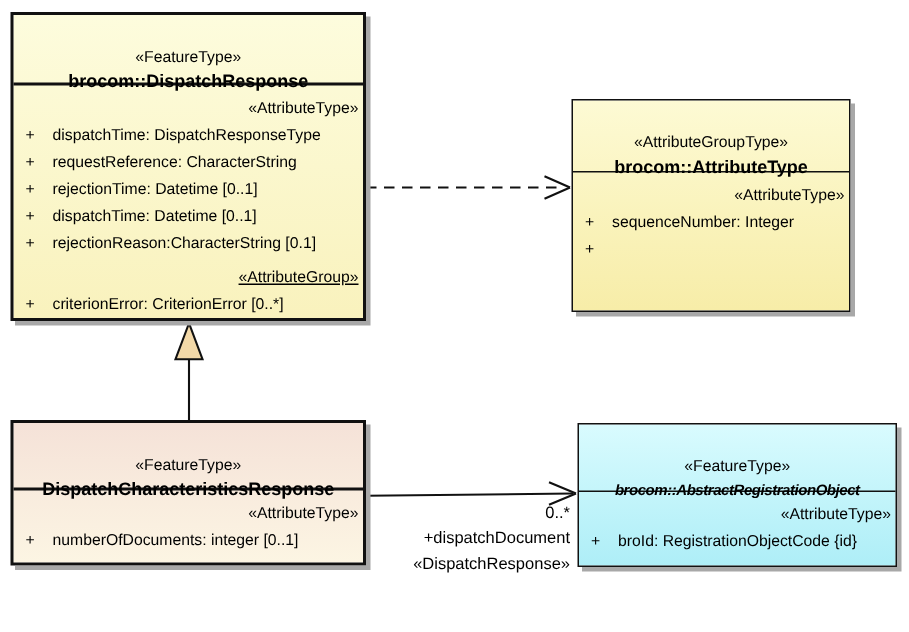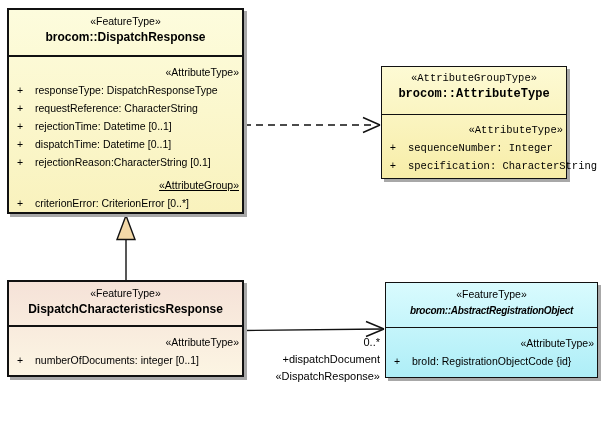--- a/index.html
+++ b/index.html
@@ -8,21 +8,21 @@
     font-family:"Liberation Sans","DejaVu Sans",sans-serif;color:#000;
   }
   #connector-layer{position:absolute;left:0;top:0;width:606px;height:421px;pointer-events:none;z-index:0;}
   .uml-box{position:absolute;z-index:1;box-shadow:3px 3px 0 #a8a8a8;box-sizing:border-box;}
   .thick{border:2px solid #111;}
   .thin{border:1px solid #111;}
   .yellow1{background:linear-gradient(180deg,#fdfcdd 0%,#f9f2bd 100%);}
   .yellow2{background:linear-gradient(180deg,#fdfad4 0%,#f7eda8 100%);}
   .pink{background:linear-gradient(180deg,#f5e2d8 0%,#fcf5e3 100%);}
   .cyan{background:linear-gradient(180deg,#d9fbfe 0%,#aeeef7 100%);}
-  .box-header{text-align:center;padding-top:4px;box-sizing:border-box;}
+  .box-header{text-align:center;padding-top:21px;box-sizing:border-box;}
   .hdiv2{border-bottom:2px solid #111;}
   .hdiv1{border-bottom:1px solid #111;}
   .stereotype{font-size:10.5px;line-height:15px;}
   .class-name{font-size:12px;font-weight:bold;line-height:17px;}
   .class-name.italic{font-style:italic;}
   .class-name.tight{font-size:10px;letter-spacing:-0.3px;}
   .box-body{padding:6px 3px 3px 4px;}
   .attr-header{font-size:10.5px;line-height:18px;padding-left:7px;text-align:right;}
   .attr-header.gap{margin-top:5px;text-decoration:underline;}
   .attr-row{display:flex;font-size:10.5px;line-height:18px;}
@@ -58,21 +58,21 @@
 
   <div class="uml-box yellow1 thick" style="left:7px;top:8px;width:237px;height:206px;">
     <div class="box-header hdiv2" style="height:47px;">
       <div class="stereotype">«FeatureType»</div>
       <div class="class-name">brocom::DispatchResponse</div>
     </div>
     <div class="box-body">
       <div class="attr-header">«AttributeType»</div>
       <div class="attr-row">
         <span class="vis">+</span>
-        <span class="attr-text">responseType: DispatchResponseType</span>
+        <span class="attr-text">dispatchTime: DispatchResponseType</span>
       </div>
       <div class="attr-row">
         <span class="vis">+</span>
         <span class="attr-text">requestReference: CharacterString</span>
       </div>
       <div class="attr-row">
         <span class="vis">+</span>
         <span class="attr-text">rejectionTime: Datetime [0..1]</span>
       </div>
       <div class="attr-row">
@@ -84,34 +84,33 @@
         <span class="attr-text">rejectionReason:CharacterString [0.1]</span>
       </div>
       <div class="attr-header gap">«AttributeGroup»</div>
       <div class="attr-row">
         <span class="vis">+</span>
         <span class="attr-text">criterionError: CriterionError [0..*]</span>
       </div>
     </div>
   </div>
 
-  <div class="uml-box yellow2 thin" style="left:381px;top:66px;width:186px;height:113px;font-family:Liberation Mono, monospace;">
+  <div class="uml-box yellow2 thin" style="left:381px;top:66px;width:186px;height:142px;">
     <div class="box-header hdiv1" style="height:48px;">
       <div class="stereotype">«AttributeGroupType»</div>
       <div class="class-name">brocom::AttributeType</div>
     </div>
     <div class="box-body">
       <div class="attr-header">«AttributeType»</div>
       <div class="attr-row">
         <span class="vis">+</span>
         <span class="attr-text">sequenceNumber: Integer</span>
       </div>
       <div class="attr-row">
         <span class="vis">+</span>
-        <span class="attr-text">specification: CharacterString</span>
       </div>
     </div>
   </div>
 
   <div class="uml-box pink thick" style="left:7px;top:280px;width:237px;height:97px;">
     <div class="box-header hdiv2" style="height:45px;">
       <div class="stereotype">«FeatureType»</div>
       <div class="class-name">DispatchCharacteristicsResponse</div>
     </div>
     <div class="box-body">

